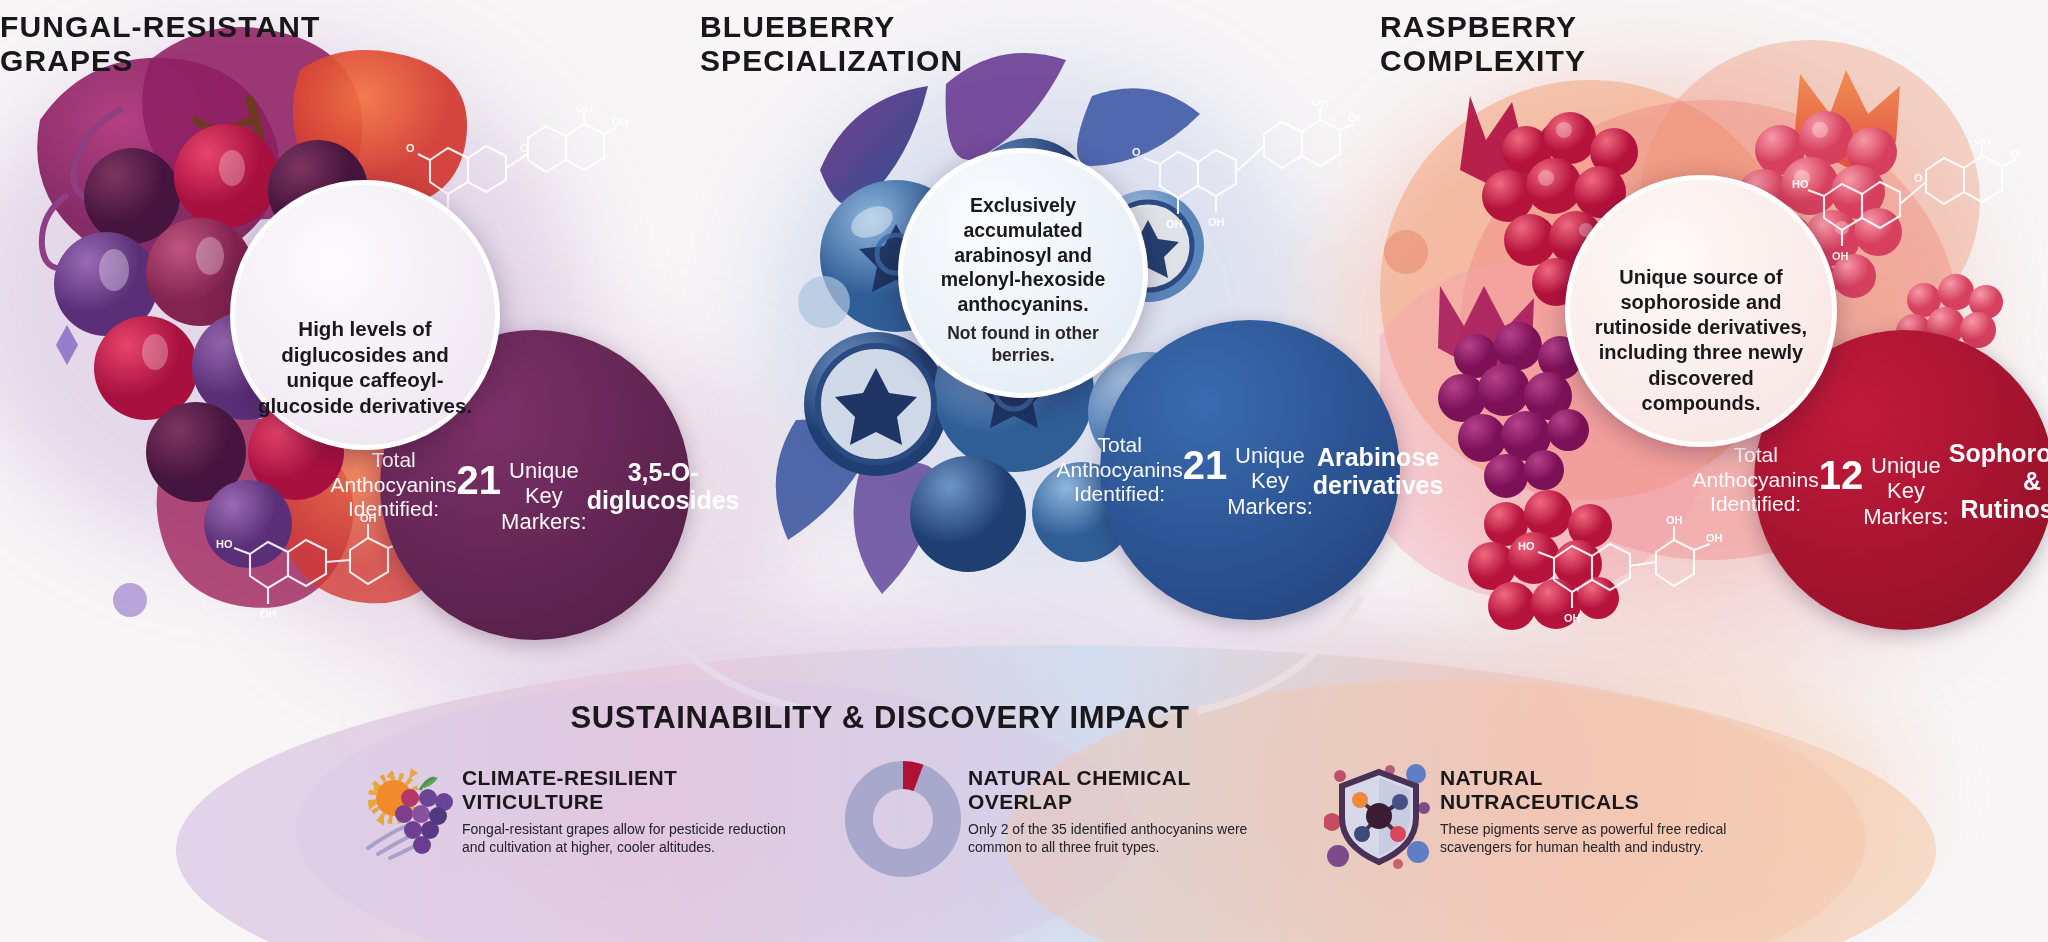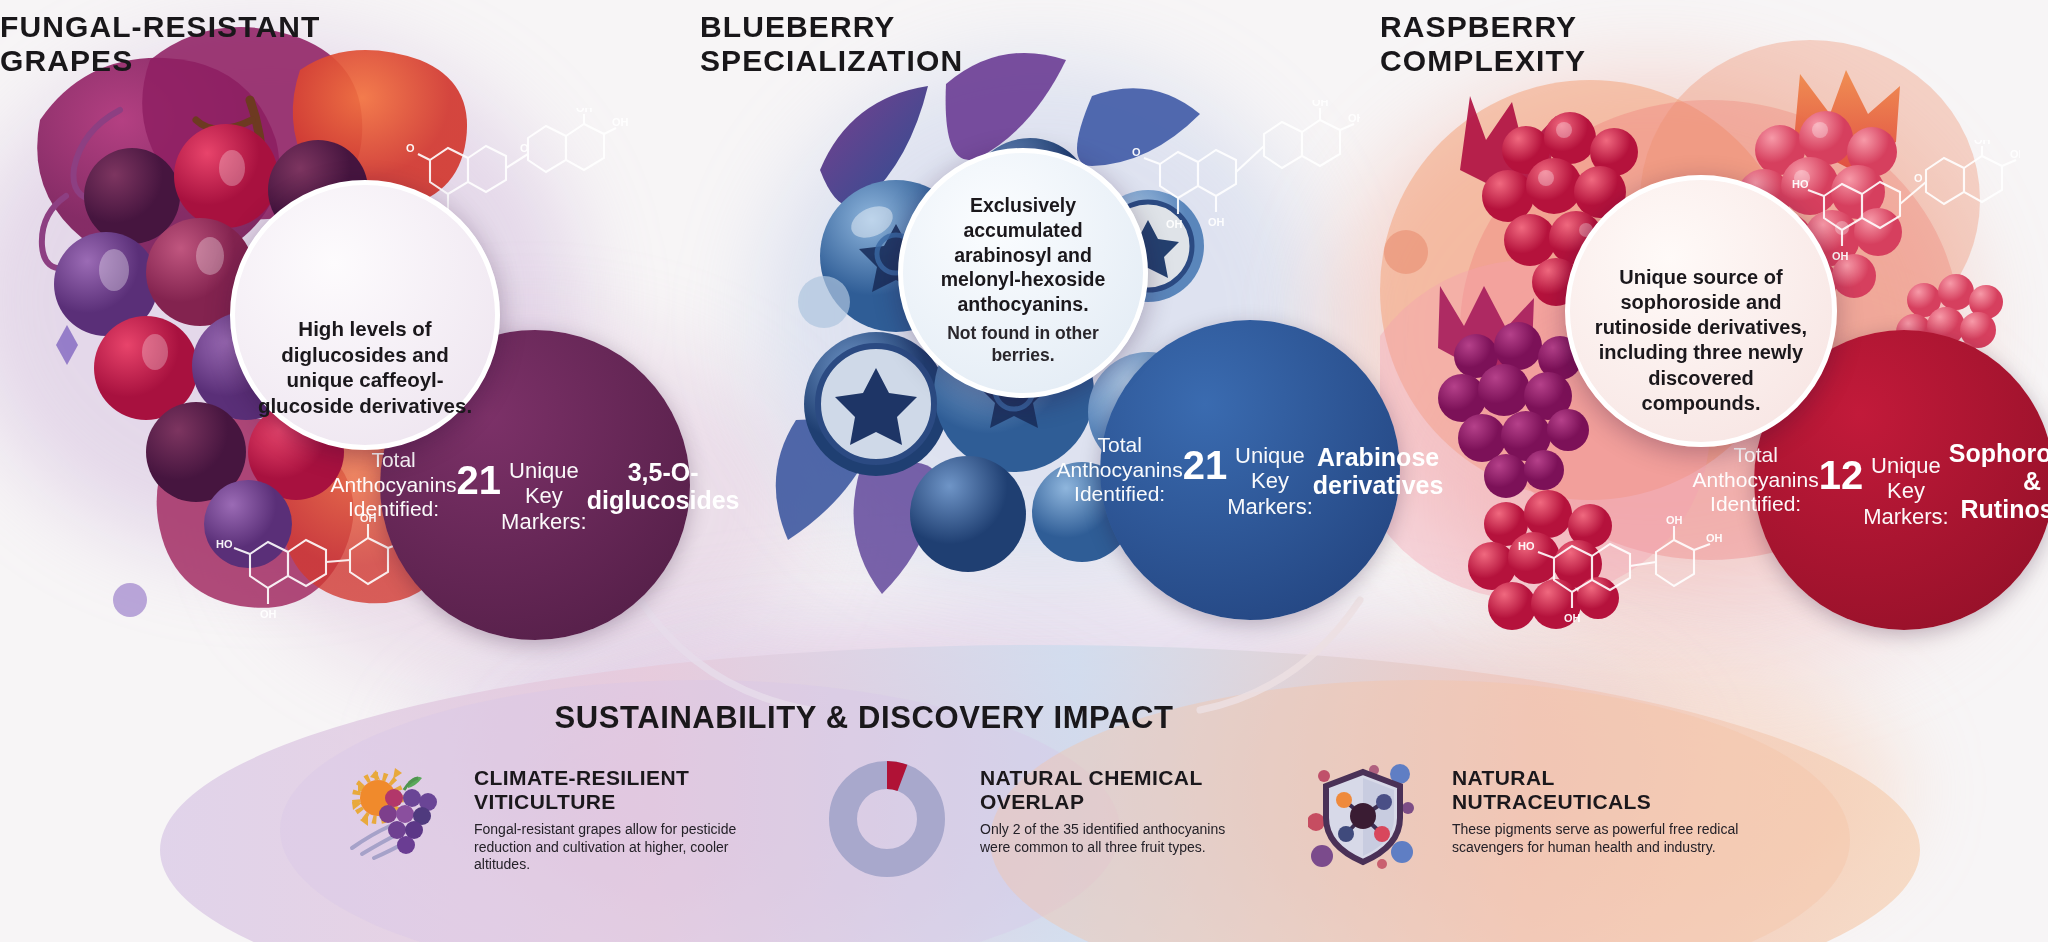--- a/index.html
+++ b/index.html
@@ -47,28 +47,28 @@
   }
   .stat .lbl  { font-size:21px; line-height:1.16; opacity:.97; }
   .stat .big  { font-size:40px; font-weight:bold; line-height:1.05; margin:1px 0 12px; }
   .stat .lbl2 { font-size:22px; line-height:1.16; opacity:.97;margin-top:22px; }
   .stat .mark { font-size:25px; font-weight:bold; line-height:1.12; margin-top:2px; }
 
   
   .chem { position:absolute; z-index:4; opacity:.95; }
 
   
-  .band { position:absolute; left:0; top:640px; width:1728px; height:302px; }
+  .band { position:absolute; left:16px; top:640px; width:1728px; height:302px; }
   .band-title {
     position:absolute; top:60px; left:0; width:100%;
     text-align:center; font-weight:bold; font-size:31px;
     letter-spacing:.6px; color:#1a181b; z-index:3;
   }
   .impacts { position:absolute; top:120px; left:0; width:100%; height:180px; z-index:3; }
-  .impact { position:absolute; display:flex; gap:34px; align-items:flex-start; }
+  .impact { position:absolute; display:flex; gap:6px; align-items:flex-start; }
   .impact-icon { width:100px; height:100px; flex:0 0 100px; position:relative; }
   .impact-text { padding-top:6px; }
   .impact-h {
     font-size:21px; font-weight:bold; color:#1b181c;
     line-height:1.14; letter-spacing:.4px; margin-bottom:7px;
   }
   .impact-b { font-size:14px; color:#242128; line-height:1.27; }
 
   
   .connector { position:absolute; z-index:2; }

